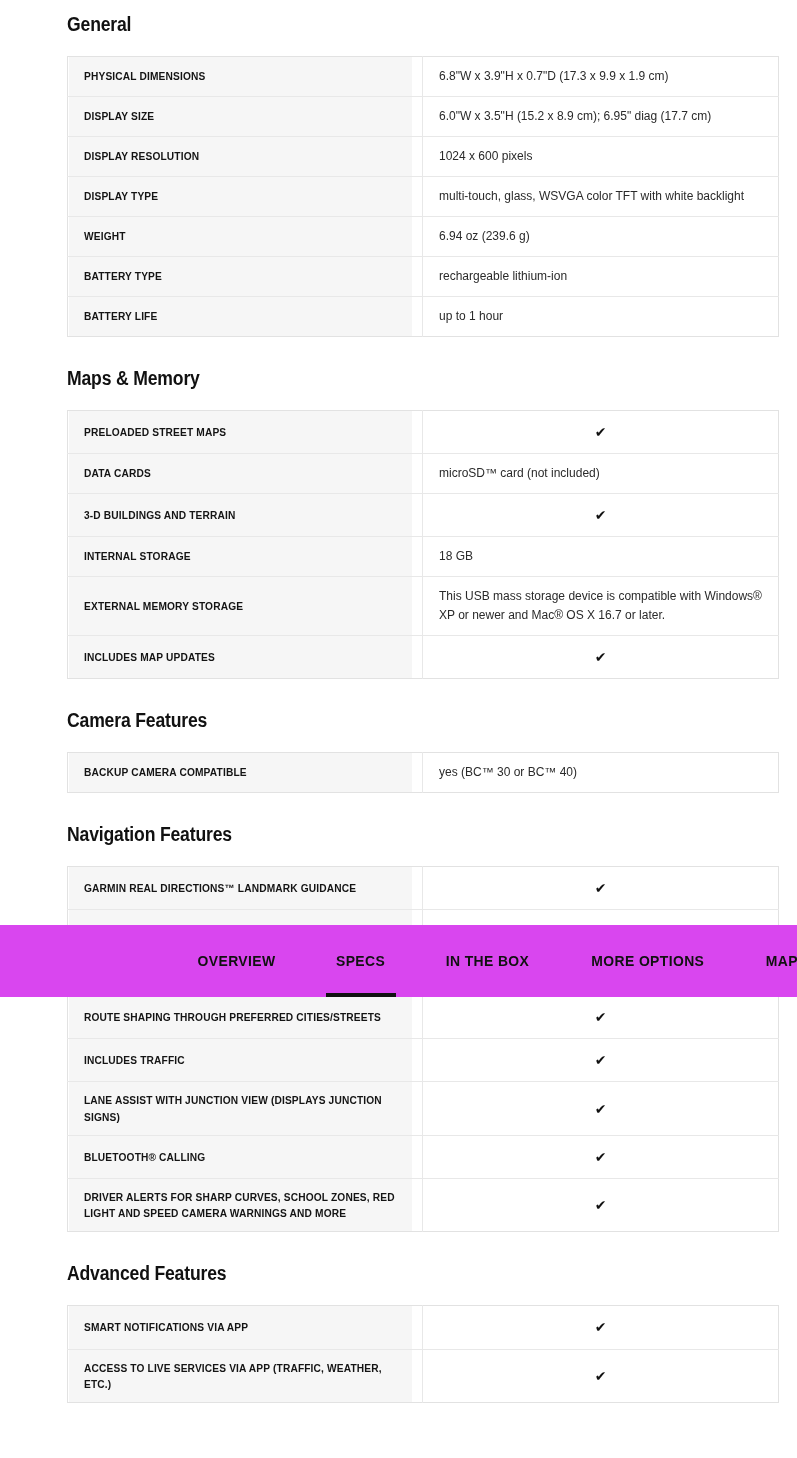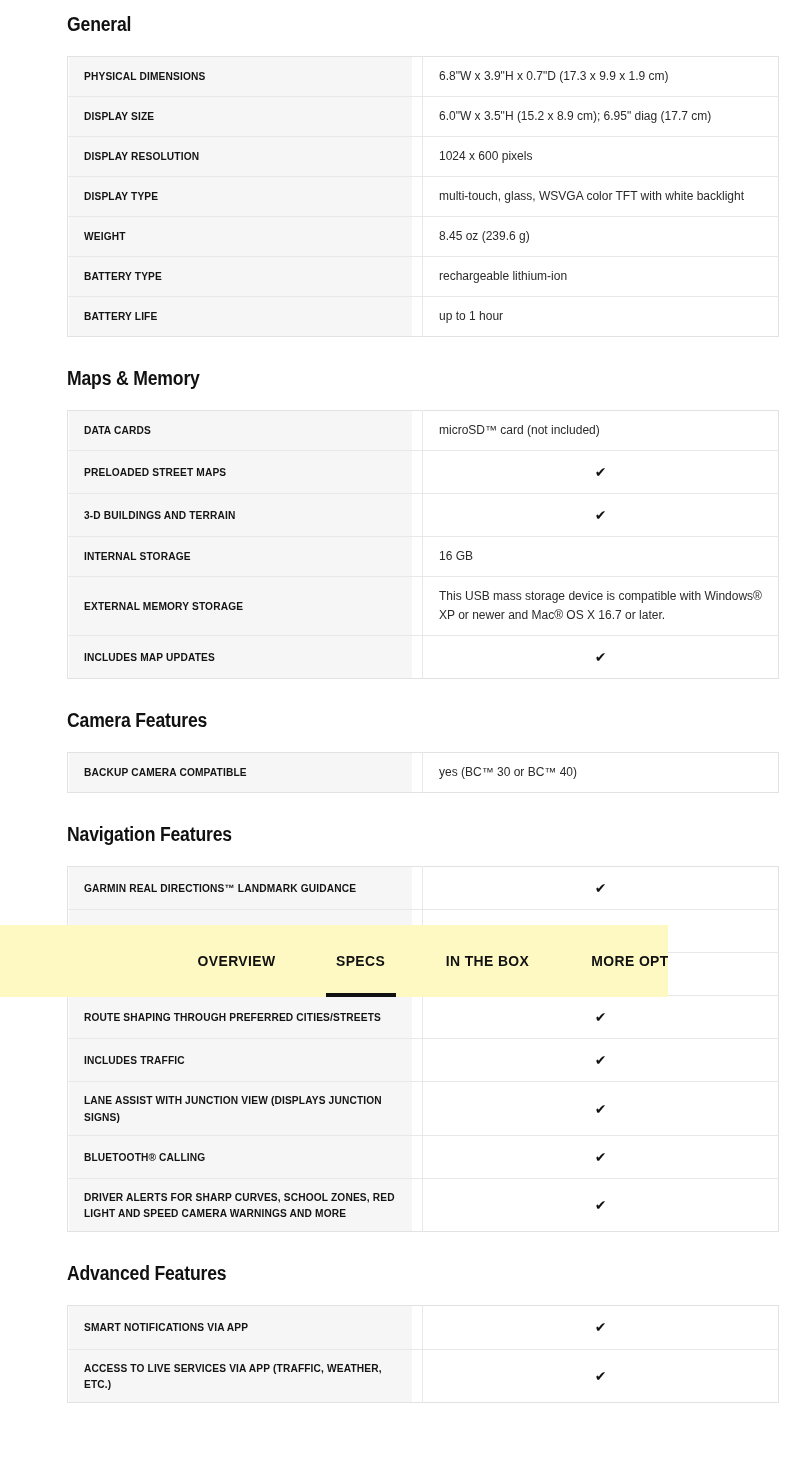--- a/index.html
+++ b/index.html
@@ -91,23 +91,23 @@
 
   .gap-sm { height: 31px; }
   .gap-head { height: 22px; }
   .gap-top { height: 14px; }
 
   
   .tabbar {
     position: absolute;
     left: 0;
     top: 925px;
-    width: 668px;
+    width: 797px;
     height: 72px;
-    background: #fef9c3;
+    background: #d946ef;
     z-index: 50;
     overflow: hidden;
   }
   .tabbar-inner {
     display: flex;
     align-items: center;
     height: 100%;
     padding-left: 196px;
     white-space: nowrap;
   }
@@ -161,54 +161,54 @@
             <tr>
               <td class="spec-label">DISPLAY RESOLUTION</td>
               <td class="spec-value">1024 x 600 pixels</td>
             </tr>
             <tr>
               <td class="spec-label">DISPLAY TYPE</td>
               <td class="spec-value">multi-touch, glass, WSVGA color TFT with white backlight</td>
             </tr>
             <tr>
               <td class="spec-label">WEIGHT</td>
-              <td class="spec-value">8.45 oz (239.6 g)</td>
+              <td class="spec-value">6.94 oz (239.6 g)</td>
             </tr>
             <tr>
               <td class="spec-label">BATTERY TYPE</td>
               <td class="spec-value">rechargeable lithium-ion</td>
             </tr>
             <tr>
               <td class="spec-label">BATTERY LIFE</td>
               <td class="spec-value">up to 1 hour</td>
             </tr>
           </tbody>
         </table>
       </div>
       <div class="spec-section">
         <div class="gap-sm"></div>
         <h2 class="section-heading">Maps &amp; Memory</h2>
         <div class="gap-head"></div>
         <table class="spec-table">
           <tbody>
             <tr>
+              <td class="spec-label">PRELOADED STREET MAPS</td>
+              <td class="spec-value check">✔</td>
+            </tr>
+            <tr>
               <td class="spec-label">DATA CARDS</td>
               <td class="spec-value">microSD™ card (not included)</td>
             </tr>
             <tr>
-              <td class="spec-label">PRELOADED STREET MAPS</td>
-              <td class="spec-value check">✔</td>
-            </tr>
-            <tr>
               <td class="spec-label">3-D BUILDINGS AND TERRAIN</td>
               <td class="spec-value check">✔</td>
             </tr>
             <tr>
               <td class="spec-label">INTERNAL STORAGE</td>
-              <td class="spec-value">16 GB</td>
+              <td class="spec-value">18 GB</td>
             </tr>
             <tr>
               <td class="spec-label">EXTERNAL MEMORY STORAGE</td>
               <td class="spec-value">This USB mass storage device is compatible with Windows® XP or newer and Mac® OS X 16.7 or later.</td>
             </tr>
             <tr>
               <td class="spec-label">INCLUDES MAP UPDATES</td>
               <td class="spec-value check">✔</td>
             </tr>
           </tbody>

